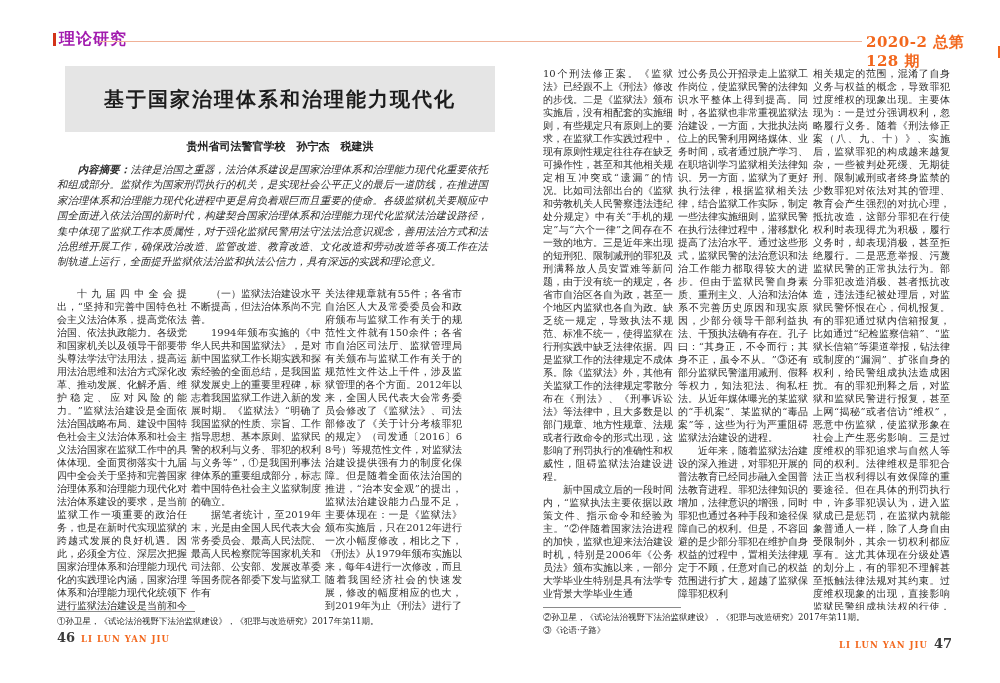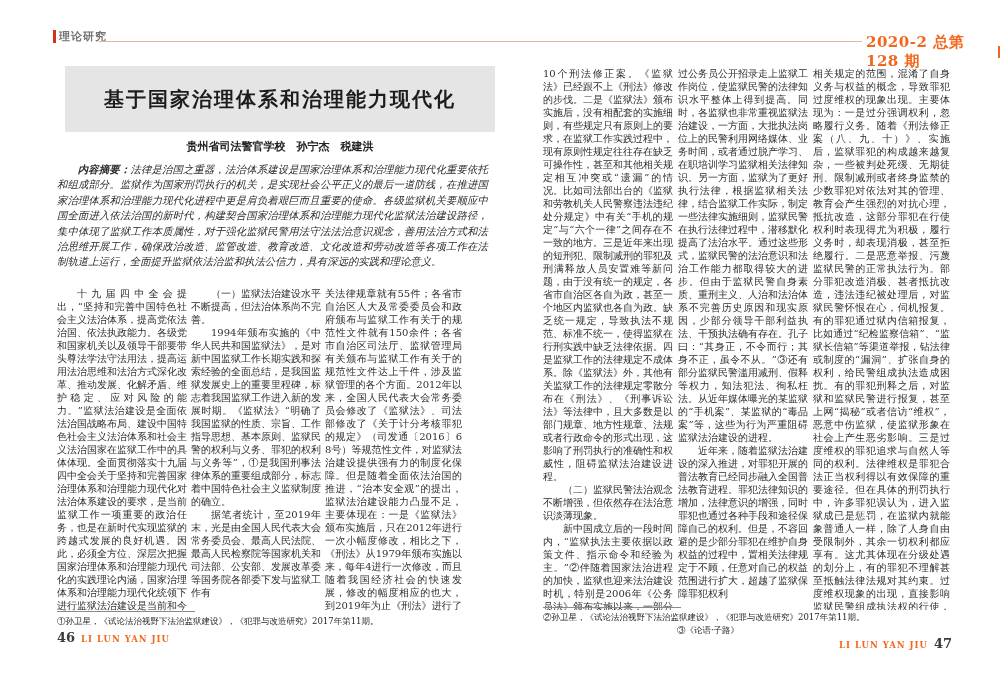--- a/index.html
+++ b/index.html
@@ -7,21 +7,21 @@
     width:1000px;height:683px;position:relative;overflow:hidden;
     background:#ffffff;
     font-family:"DejaVu Serif","Liberation Serif",serif;
     color:#2e2e2e;
   }
   .abs{position:absolute;}
 
   
   .hdr-left{left:53px;top:29px;display:flex;align-items:center;gap:3px;}
   .hdr-bar{width:3px;height:13px;background:#d23318;}
-  .hdr-label{font-size:11px;font-weight:bold;color:#737373;letter-spacing:1px;}
+  .hdr-label{font-size:16px;font-weight:bold;color:#a21caf;letter-spacing:1px;}
   .hdr-rule{left:99px;top:41px;width:763px;height:1px;background:#f0b197;}
   .hdr-right{left:866px;top:33px;display:flex;align-items:center;gap:4px;}
   .hdr-issue{font-size:15px;font-weight:bold;color:#f2671d;letter-spacing:0.5px;}
   .hdr-bar2{width:3px;height:12px;background:#f2671d;}
 
   
   .title-box{left:65px;top:66px;width:430px;height:66px;background:#e5e5e5;
     display:flex;flex-direction:column;justify-content:center;}
   .title-line{font-size:20px;line-height:29px;font-weight:bold;color:#1c1c1c;
     text-align:center;letter-spacing:2px;}
@@ -86,30 +86,29 @@
 
 <div class="abs fn-rule" style="left:57px;top:611px;width:138px;"></div>
 <div class="abs fn" style="left:57px;top:615px;width:420px;">①孙卫星，《试论法治视野下法治监狱建设》，《犯罪与改造研究》2017年第11期。</div>
 <div class="abs footer" style="left:57px;top:630px;">
   <span class="pageno">46</span>
   <span class="jname">LI LUN YAN JIU</span>
 </div>
 
 <div class="bodycol rcol" style="left:543px;">
   <p>10个刑法修正案。《监狱法》已经跟不上《刑法》修改的步伐。二是《监狱法》颁布实施后，没有相配套的实施细则，有些规定只有原则上的要求，在监狱工作实践过程中，现有原则性规定往往存在缺乏可操作性，甚至和其他相关规定相互冲突或“遗漏”的情况。比如司法部出台的《监狱和劳教机关人民警察违法违纪处分规定》中有关“手机的规定”与“六个一律”之间存在不一致的地方。三是近年来出现的短刑犯、限制减刑的罪犯及刑满释放人员安置难等新问题，由于没有统一的规定，各省市自治区各自为政，甚至一个地区内监狱也各自为政。缺乏统一规定，导致执法不规范、标准不统一，使得监狱在行刑实践中缺乏法律依据。四是监狱工作的法律规定不成体系。除《监狱法》外，其他有关监狱工作的法律规定零散分布在《刑法》、《刑事诉讼法》等法律中，且大多数是以部门规章、地方性规章、法规或者行政命令的形式出现，这影响了刑罚执行的准确性和权威性，阻碍监狱法治建设进程。</p>
-  <p class="ind">（二）监狱民警法治观念不断增强，但依然存在法治意识淡薄现象。</p>
   <p class="ind">新中国成立后的一段时间内，“监狱执法主要依据以政策文件、指示命令和经验为主。”②伴随着国家法治进程的加快，监狱也迎来法治建设时机，特别是2006年《公务员法》颁布实施以来，一部分大学毕业生特别是具有法学专业背景大学毕业生通</p>
 </div>
 <div class="bodycol rcol" style="left:678px;">
   <p>过公务员公开招录走上监狱工作岗位，使监狱民警的法律知识水平整体上得到提高。同时，各监狱也非常重视监狱法治建设，一方面，大批执法岗位上的民警利用网络媒体、业务时间，或者通过脱产学习、在职培训学习监狱相关法律知识。另一方面，监狱为了更好执行法律，根据监狱相关法律，结合监狱工作实际，制定一些法律实施细则，监狱民警在执行法律过程中，潜移默化提高了法治水平。通过这些形式，监狱民警的法治意识和法治工作能力都取得较大的进步。但由于监狱民警自身素质、重刑主义、人治和法治体系不完善历史原因和现实原因，少部分领导干部利益执法、干预执法确有存在。孔子曰：“其身正，不令而行；其身不正，虽令不从。”③还有部分监狱民警滥用减刑、假释等权力，知法犯法、徇私枉法。从近年媒体曝光的某监狱的“手机案”、某监狱的“毒品案”等，这些为行为严重阻碍监狱法治建设的进程。</p>
   <p class="ind">近年来，随着监狱法治建设的深入推进，对罪犯开展的普法教育已经同步融入全国普法教育进程。罪犯法律知识的增加，法律意识的增强，同时罪犯也通过各种手段和途径保障自己的权利。但是，不容回避的是少部分罪犯在维护自身权益的过程中，置相关法律规定于不顾，任意对自己的权益范围进行扩大，超越了监狱保障罪犯权利</p>
 </div>
 <div class="bodycol rcol" style="left:813px;width:137px;">
   <p>相关规定的范围，混淆了自身义务与权益的概念，导致罪犯过度维权的现象出现。主要体现为：一是过分强调权利，忽略履行义务。随着《刑法修正案（八、九、十）》、实施后，监狱罪犯的构成越来越复杂，一些被判处死缓、无期徒刑、限制减刑或者终身监禁的少数罪犯对依法对其的管理、教育会产生强烈的对抗心理，抵抗改造，这部分罪犯在行使权利时表现得尤为积极，履行义务时，却表现消极，甚至拒绝履行。二是恶意举报、污蔑监狱民警的正常执法行为。部分罪犯改造消极、甚者抵抗改造，违法违纪被处理后，对监狱民警怀恨在心，伺机报复。有的罪犯通过狱内信箱报复，比如通过“纪检监察信箱”、“监狱长信箱”等渠道举报，钻法律或制度的“漏洞”、扩张自身的权利，给民警组成执法造成困扰。有的罪犯刑释之后，对监狱和监狱民警进行报复，甚至上网“揭秘”或者信访“维权”，恶意中伤监狱，使监狱形象在社会上产生恶劣影响。三是过度维权的罪犯追求与自然人等同的权利。法律维权是罪犯合法正当权利得以有效保障的重要途径。但在具体的刑罚执行中，许多罪犯误认为，进入监狱成已是惩罚，在监狱内就能象普通人一样，除了人身自由受限制外，其余一切权利都应享有。这尤其体现在分级处遇的划分上，有的罪犯不理解甚至抵触法律法规对其约束。过度维权现象的出现，直接影响监狱民警组成执法权的行使，给监狱践行落</p>
 </div>
 
 <div class="abs fn-rule" style="left:543px;top:607px;width:138px;"></div>
 <div class="abs fn" style="left:543px;top:611px;width:330px;">②孙卫星，《试论法治视野下法治监狱建设》，《犯罪与改造研究》2017年第11期。</div>
-<div class="abs fn" style="left:543px;top:624px;width:330px;text-align:center;">③《论语·子路》</div>
+<div class="abs fn" style="left:543px;top:624px;width:330px;">③《论语·子路》</div>
 <div class="abs footer" style="right:48px;top:636px;">
   <span class="jname">LI LUN YAN JIU</span>
   <span class="pageno">47</span>
 </div>
 
 </body></html>

